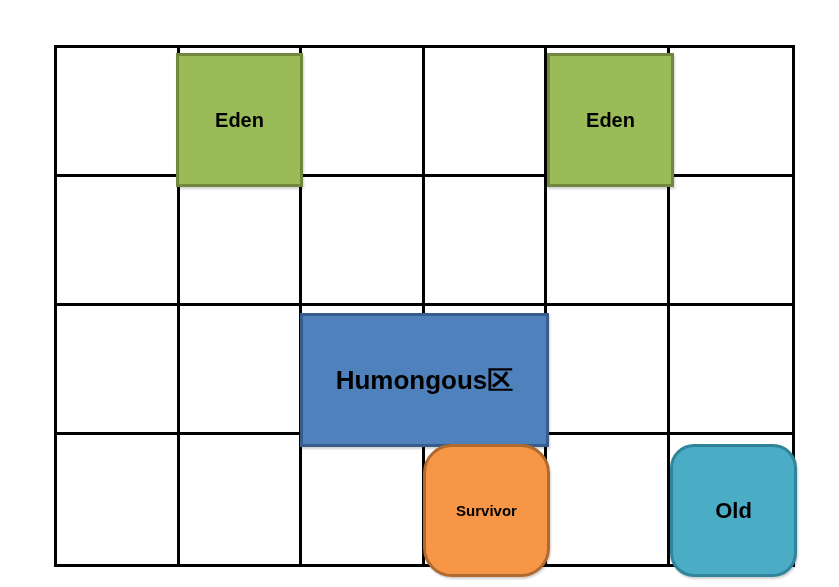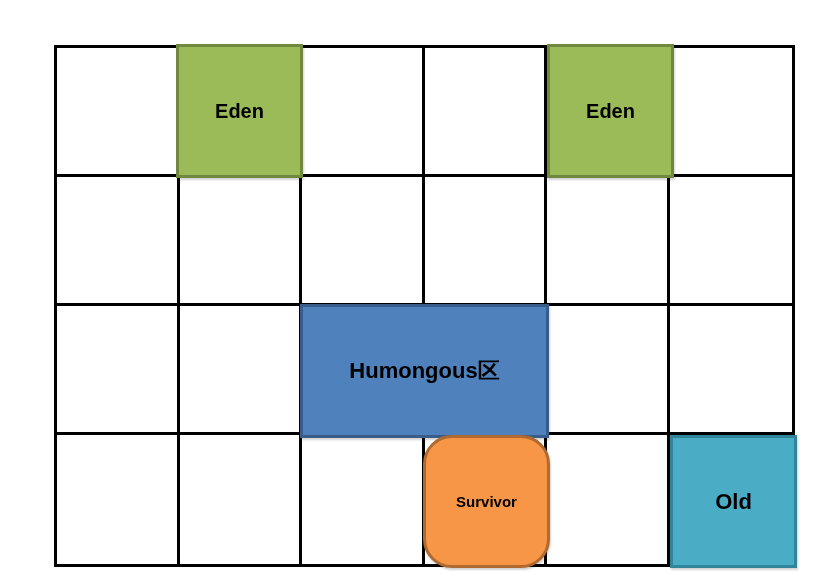--- a/index.html
+++ b/index.html
@@ -41,28 +41,29 @@
   .region {
     position: absolute;
     box-sizing: border-box;
     border: 3px solid transparent;
     display: flex;
     align-items: center;
     justify-content: center;
     font-weight: bold;
     color: #000000;
     box-shadow: 1px 2px 2px rgba(0,0,0,0.18);
+    margin-top: 9px;
   }
   .region span { white-space: nowrap; }
 
   .region-eden-1    { left: 176px; top: 44px;  width: 127px; height: 134px; font-size: 20px; }
   .region-eden-2    { left: 547px; top: 44px;  width: 127px; height: 134px; font-size: 20px; }
-  .region-humongous { left: 300px; top: 304px; width: 249px; height: 134px; font-size: 22px; }
+  .region-humongous { left: 300px; top: 304px; width: 249px; height: 134px; font-size: 26px; }
   .region-survivor  { left: 423px; top: 435px; width: 127px; height: 133px; font-size: 15px; }
-  .region-old       { left: 670px; top: 435px; width: 127px; height: 133px; font-size: 22px; }
+  .region-old       { left: 670px; top: 435px; width: 127px; height: 133px; font-size: 22px; border-radius: 24px; }
 </style>
 </head>
 <body>
 
 <div class="canvas">
 
   <div class="grid">
     <div class="cell"></div>
     <div class="cell"></div>
     <div class="cell"></div>

